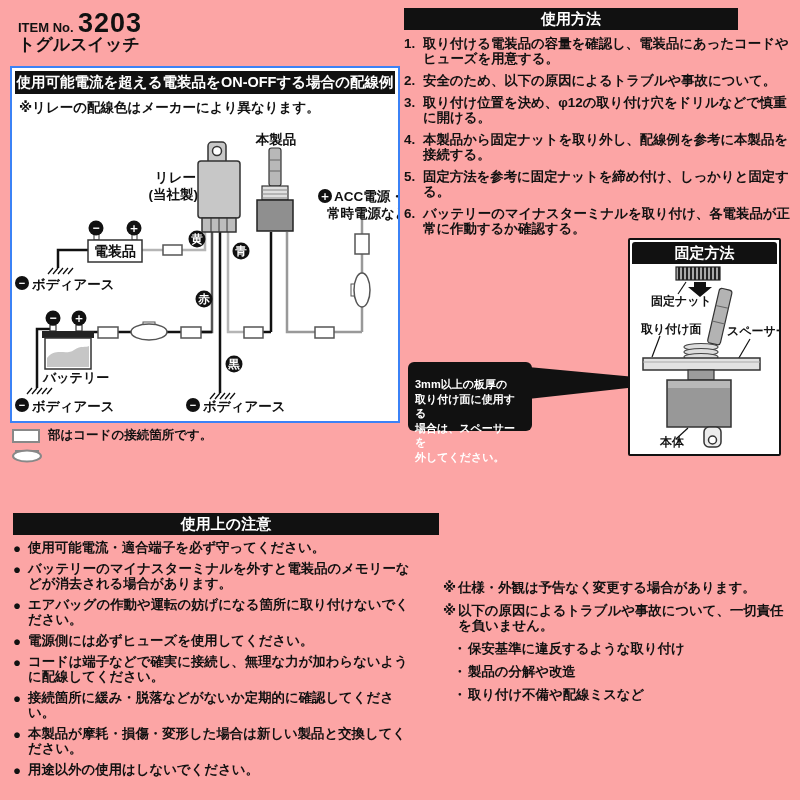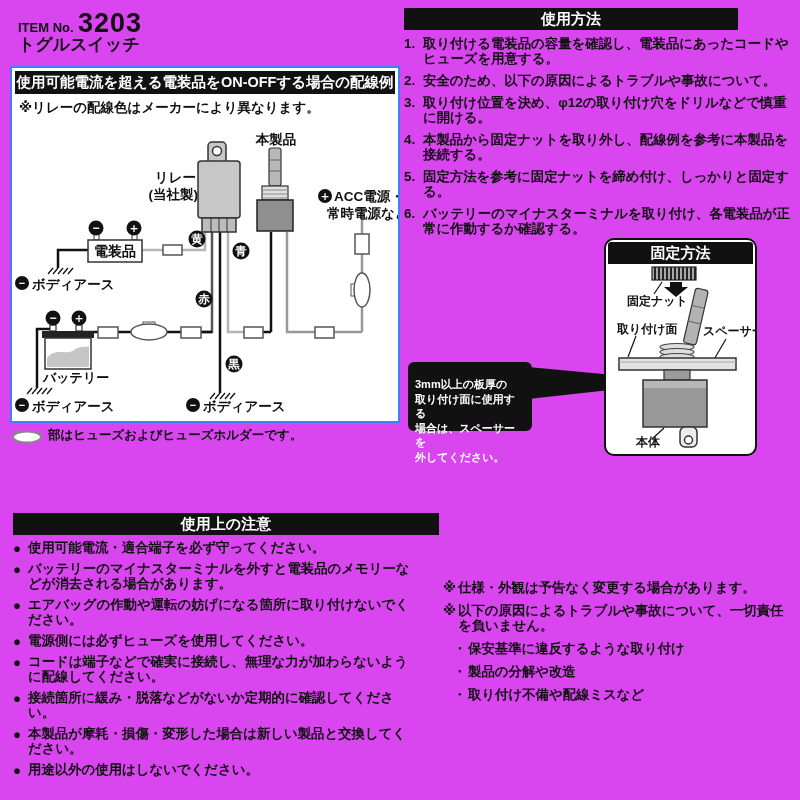--- a/index.html
+++ b/index.html
@@ -1,16 +1,16 @@
 <!DOCTYPE html>
 <html><head>
 <meta charset="utf-8">
 <style>
   html,body{margin:0;padding:0;background:#fff;}
-  #page{position:relative;width:800px;height:800px;background:#d946ef;color:#111;
+  #page{position:relative;width:800px;height:800px;background:#fca5a5;color:#111;
         font-family:"Liberation Sans","DejaVu Sans",sans-serif;overflow:hidden;}
   .abs{position:absolute;}
   .blackbar{background:#111;color:#fff;font-weight:bold;text-align:center;}
   
   #item-line{left:18px;top:8px;}
   #item-label{font-size:13px;font-weight:bold;vertical-align:baseline;}
   #item-number{font-size:27px;font-weight:bold;letter-spacing:1px;}
   #product-name{left:18px;top:33px;font-size:17px;font-weight:bold;}
   
   #wiring-box{left:10px;top:66px;width:386px;height:353px;border:2px solid #3b82f6;background:#fff;}
@@ -25,21 +25,21 @@
   .legend-sym{width:34px;display:flex;justify-content:flex-start;align-items:center;}
   .legend-box{width:24px;height:10px;border:2px solid #888;background:#fff;margin-left:2px;}
   .legend-txt{font-size:12.5px;font-weight:bold;margin-left:4px;white-space:nowrap;}
   
   #usage-bar{left:404px;top:8px;width:334px;height:22px;line-height:22px;font-size:15px;}
   #usage-steps{left:404px;top:36px;width:395px;}
   .step{display:flex;margin-bottom:7px;font-size:13.4px;font-weight:bold;line-height:15px;}
   .step .num{width:19px;flex:none;}
   .step .txt{flex:1;}
   
-  #fixing-box{left:604px;top:238px;width:149px;height:214px;border:2px solid #111;border-radius:10px;background:#fff;z-index:2;}
+  #fixing-box{left:628px;top:238px;width:149px;height:214px;border:2px solid #111;border-radius:2px;background:#fff;z-index:2;}
   #fixing-title{position:absolute;left:2px;right:2px;top:2px;height:22px;line-height:22px;font-size:15px;border-radius:3px 3px 0 0;}
   #fixing-svg{position:absolute;left:0;top:26px;}
   
   #callout{left:408px;top:362px;width:124px;height:69px;box-sizing:border-box;background:#111;color:#fff;
            border-radius:6px;padding:15px 7px;font-size:11px;font-weight:bold;line-height:14.5px;
            white-space:pre-line;z-index:1;}
   #callout-pointer{left:528px;top:362px;z-index:0;}
   
   #cautions-bar{left:13px;top:513px;width:426px;height:22px;line-height:22px;font-size:15px;}
   #cautions-list{left:13px;top:541px;width:398px;}
@@ -209,26 +209,31 @@
             <text class="w" x="181" y="291" font-size="11" text-anchor="middle">−</text>
             <text x="191" y="293" font-size="13.5">ボディアース</text>
           </g>
       </g>
     </svg>
   </div>
 
   <div class="abs" id="legend">
     <div class="legend-row">
       <span class="legend-sym">
+          <span class="legend-box"></span>
+        </span>
+      <span class="legend-txt">部はコードの接続箇所です。</span>
+    </div>
+    <div class="legend-row">
+      <span class="legend-sym">
         <svg width="34" height="17" viewBox="0 0 34 17">
             <path d="M5,5 H29" stroke="#888" stroke-width="2" fill="none"></path>
             <ellipse cx="17" cy="10" rx="14" ry="5.5" fill="#fff" stroke="#888" stroke-width="2"></ellipse>
           </svg>
       </span>
-      <span class="legend-txt">部はヒューズおよびヒューズホルダーです。</span>
     </div>
   </div>
 
   <div class="abs blackbar" id="usage-bar">使用方法</div>
   <div class="abs" id="usage-steps">
     <div class="step">
         <span class="num">1.</span>
         <span class="txt">取り付ける電装品の容量を確認し、電装品にあったコードやヒューズを用意する。</span>
       </div>
     <div class="step">

